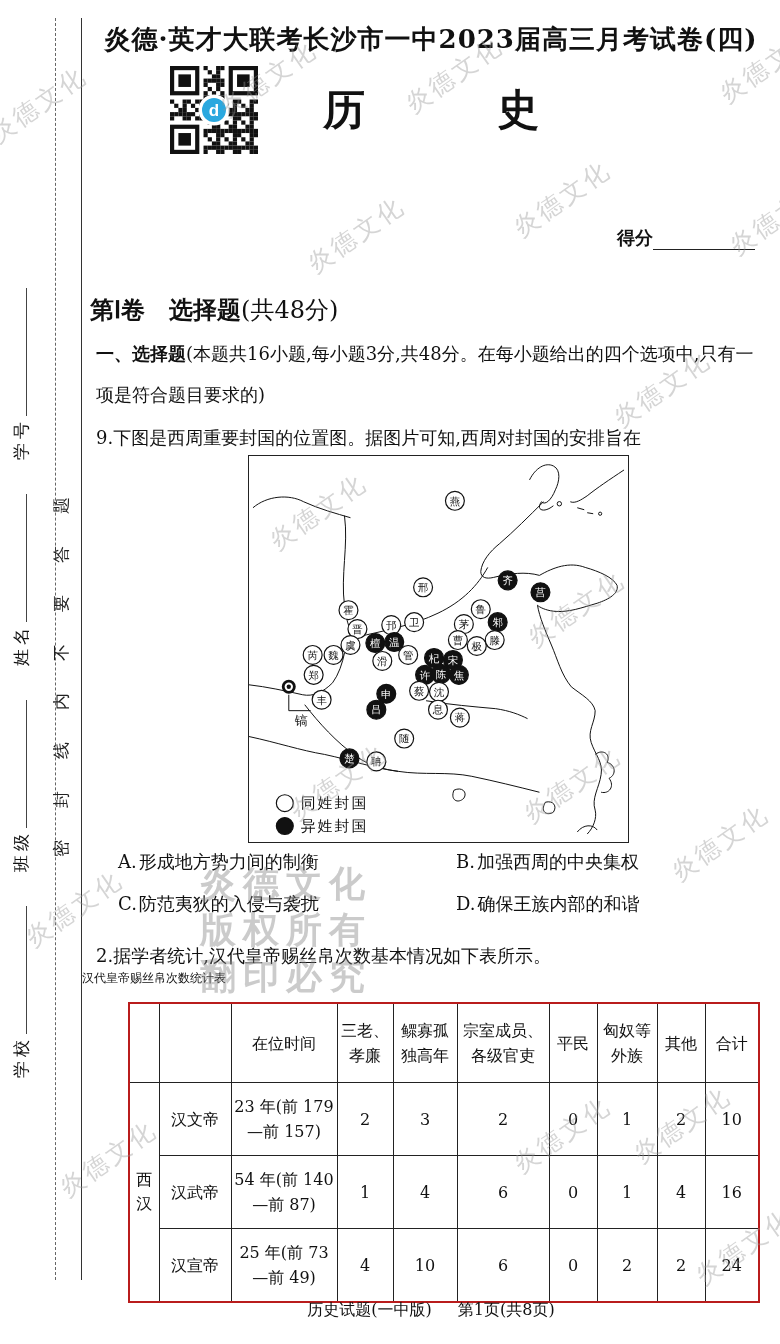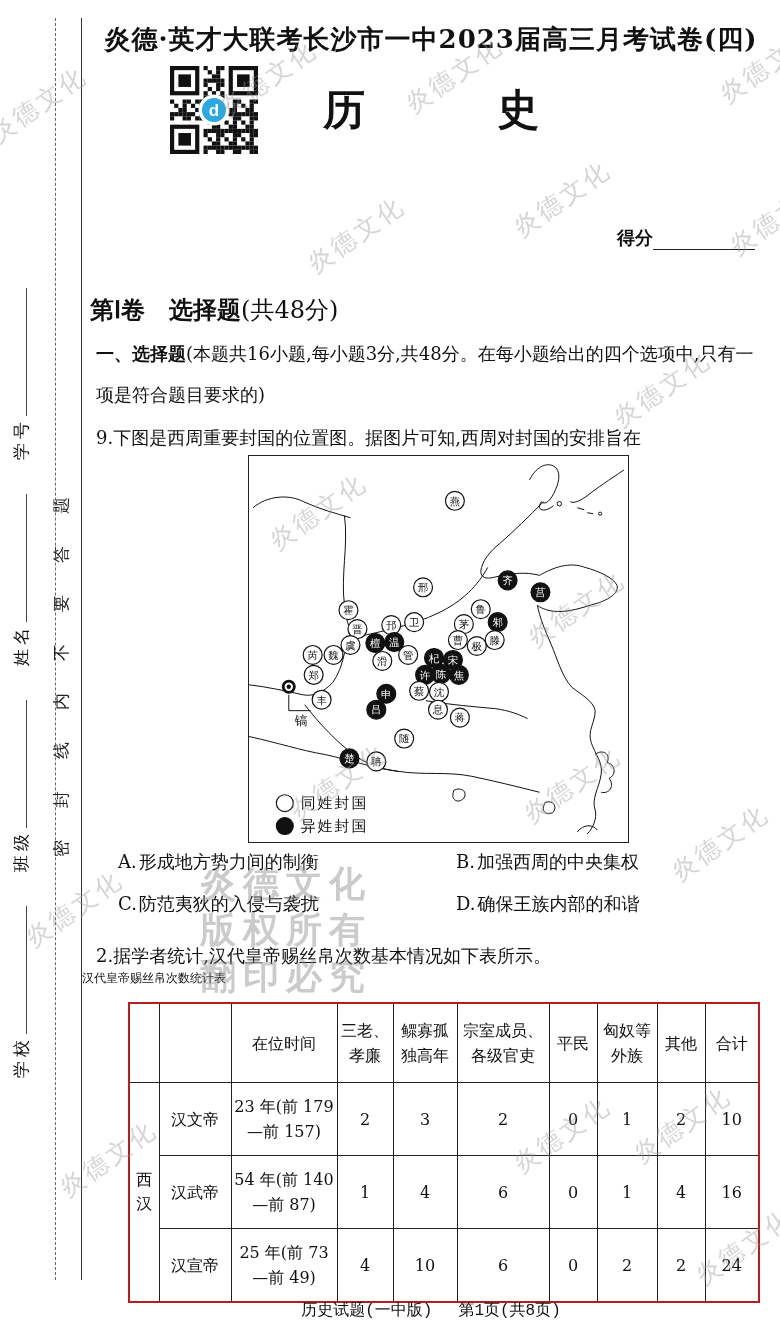--- a/index.html
+++ b/index.html
@@ -49,21 +49,21 @@
   .q2-stem{top:936px;}
   .table-title{position:absolute;top:970px;left:0;width:92%;
                font-size:12px;font-family:Liberation Mono, monospace;}
   .q2-table{position:absolute;left:46px;top:1002px;border-collapse:collapse;
             border:2px solid #b91c1c;}
   .q2-table td{border:1px solid #222;text-align:center;vertical-align:middle;
                font-size:16px;line-height:25px;white-space:pre-line;padding:2px;}
   .q2-table tr.hdr td{height:74px;}
   .q2-table tr.data td{height:68px;}
   .footer-line{position:absolute;top:1300px;left:0;width:100%;display:flex;
-               justify-content:center;gap:26px;font-size:16px;font-family:Liberation Mono, monospace;}
+               justify-content:center;gap:26px;font-size:16px;}
   
   .wm{position:absolute;z-index:6;pointer-events:none;white-space:nowrap;
       color:rgba(150,150,150,0.40);font-size:25px;letter-spacing:3px;
       transform:rotate(-35deg);}
   .wm-center{position:absolute;z-index:6;pointer-events:none;left:200px;top:860px;
              font-size:36px;line-height:46px;letter-spacing:7px;
              color:rgba(130,130,130,0.42);font-weight:bold;}
   
   .map-wrap svg{display:block;}
 </style>

